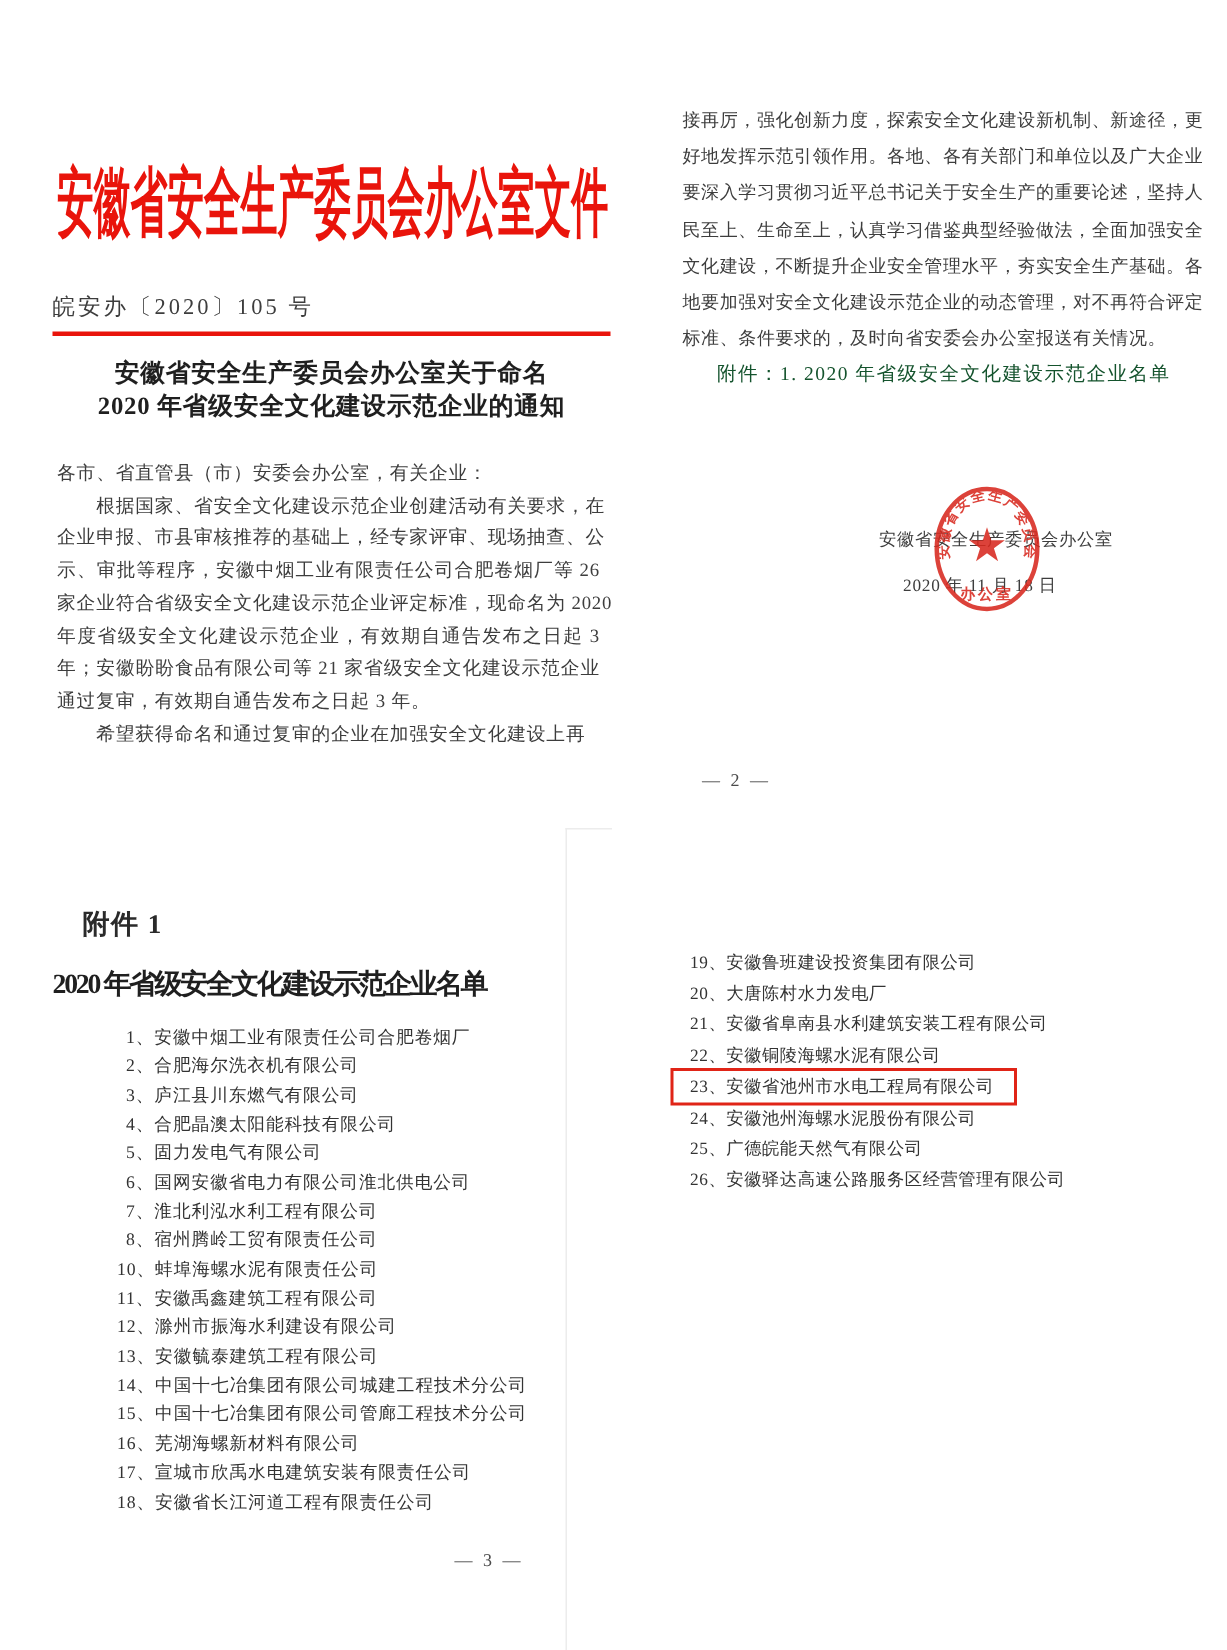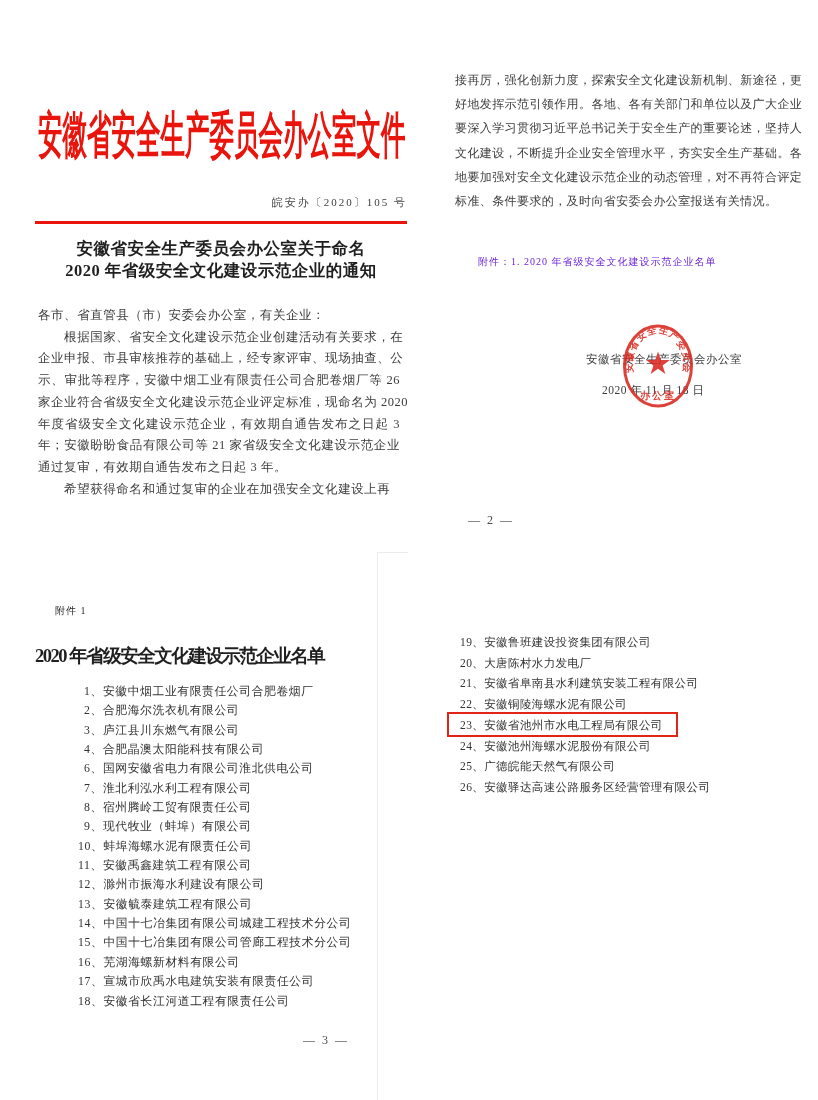--- a/index.html
+++ b/index.html
@@ -3,50 +3,50 @@
 <meta charset="utf-8">
 <style>
   html,body{margin:0;padding:0;background:#ffffff;}
   .canvas{position:relative;width:818px;height:1100px;background:#fff;overflow:hidden;
           font-family:"Liberation Serif","DejaVu Serif",serif;color:#3a3a3a;}
 
   
   .letterhead{position:absolute;left:38px;top:102px;font-size:50px;font-weight:bold;
               color:var(--letterhead_red,#e9140b);white-space:nowrap;
               transform:scaleX(0.49);transform-origin:0 0;letter-spacing:0;}
-  .doc-number{position:absolute;left:35px;top:195px;width:372px;text-align:right;
-              font-size:11px;letter-spacing:2px;color:#3d3d3d;}
+  .doc-number{position:absolute;left:35px;top:195px;width:372px;text-align:left;
+              font-size:15px;letter-spacing:2px;color:#3d3d3d;}
   .red-rule{position:absolute;left:35px;top:221px;width:372px;height:3px;
             background:var(--letterhead_red,#e9140b);}
   .doc-title{position:absolute;left:35px;top:238px;width:372px;text-align:center;
              font-weight:bold;font-size:16.5px;line-height:21.5px;color:#1f1f1f;letter-spacing:0.5px;}
   .body-left{position:absolute;left:38px;top:305px;width:362px;font-size:12.5px;
              line-height:21.7px;letter-spacing:0.55px;color:#3d3d3d;}
   .bodyline{text-align:justify;text-align-last:justify;white-space:nowrap;}
   .bodyline.short{text-align-last:left;}
 
   
   .body-right{position:absolute;left:455px;top:68px;width:333px;font-size:12px;
               line-height:24.2px;letter-spacing:0.4px;color:#3d3d3d;}
-  .attach-line1{position:absolute;left:478px;top:255px;font-size:10px;letter-spacing:1px;color:#6d28d9;}
+  .attach-line1{position:absolute;left:478px;top:240px;font-size:13px;letter-spacing:1px;color:#14532d;}
   .attach-line2{position:absolute;left:517px;top:276px;font-size:12.3px;letter-spacing:1px;color:#333;}
   .signer{position:absolute;left:586px;top:352px;font-size:11.5px;letter-spacing:0.5px;color:#3d3d3d;}
   .sign-date{position:absolute;left:602px;top:383px;font-size:11.5px;letter-spacing:0.5px;color:#3d3d3d;}
   .seal{position:absolute;left:621px;top:323px;width:74px;height:86px;
         color:var(--seal_red,#d8291f);opacity:0.88;}
   .pagenum{position:absolute;font-size:12px;color:#4a4a4a;letter-spacing:2px;}
   .pagenum-2{left:468px;top:513px;}
   .pagenum-3{left:303px;top:1033px;}
 
   
   .edge-v{position:absolute;left:377px;top:552px;width:1px;height:548px;background:#ececec;}
   .edge-h{position:absolute;left:377px;top:552px;width:31px;height:1px;background:#ececec;}
 
   
-  .attach-no{position:absolute;left:55px;top:604px;font-size:10px;font-weight:normal;color:#2a2a2a;letter-spacing:1px;}
+  .attach-no{position:absolute;left:55px;top:604px;font-size:18px;font-weight:bold;color:#2a2a2a;letter-spacing:1px;}
   .list-title{position:absolute;left:35px;top:643px;width:342px;text-align:left;
               font-weight:bold;font-size:18.5px;letter-spacing:-1.5px;color:#1f1f1f;}
   .list-left{position:absolute;left:78px;top:682px;font-size:11.8px;line-height:19.35px;
              letter-spacing:0.6px;color:#333;}
   .list-left .li{white-space:nowrap;}
   .list-left .li.s{padding-left:6px;}
 
   
   .list-right{position:absolute;left:460px;top:632px;font-size:11.5px;line-height:20.7px;
               letter-spacing:0.4px;color:#333;}
@@ -75,20 +75,21 @@
     <div class="bodyline">年度省级安全文化建设示范企业，有效期自通告发布之日起 3</div>
     <div class="bodyline">年；安徽盼盼食品有限公司等 21 家省级安全文化建设示范企业</div>
     <div class="bodyline short">通过复审，有效期自通告发布之日起 3 年。</div>
     <div class="bodyline short">　　希望获得命名和通过复审的企业在加强安全文化建设上再</div>
   </div>
 
   <div class="body-right">
     <div class="bodyline">接再厉，强化创新力度，探索安全文化建设新机制、新途径，更</div>
     <div class="bodyline">好地发挥示范引领作用。各地、各有关部门和单位以及广大企业</div>
     <div class="bodyline">要深入学习贯彻习近平总书记关于安全生产的重要论述，坚持人</div>
+    <div class="bodyline">民至上、生命至上，认真学习借鉴典型经验做法，全面加强安全</div>
     <div class="bodyline">文化建设，不断提升企业安全管理水平，夯实安全生产基础。各</div>
     <div class="bodyline">地要加强对安全文化建设示范企业的动态管理，对不再符合评定</div>
     <div class="bodyline short">标准、条件要求的，及时向省安委会办公室报送有关情况。</div>
   </div>
 
   <div class="attach-line1">
     <span>附件：</span><span>1. 2020 年省级安全文化建设示范企业名单</span>
   </div>
 
   <div class="signer">安徽省安全生产委员会办公室</div>
@@ -110,24 +111,24 @@
   <div class="edge-h"></div>
 
   <div class="attach-no">附件 1</div>
   <div class="list-title">2020 年省级安全文化建设示范企业名单</div>
 
   <div class="list-left">
     <div class="li s">1、安徽中烟工业有限责任公司合肥卷烟厂</div>
     <div class="li s">2、合肥海尔洗衣机有限公司</div>
     <div class="li s">3、庐江县川东燃气有限公司</div>
     <div class="li s">4、合肥晶澳太阳能科技有限公司</div>
+    <div class="li s">5、固力发电气有限公司</div>
     <div class="li s">6、国网安徽省电力有限公司淮北供电公司</div>
     <div class="li s">7、淮北利泓水利工程有限公司</div>
     <div class="li s">8、宿州腾岭工贸有限责任公司</div>
-    <div class="li s">9、现代牧业（蚌埠）有限公司</div>
     <div class="li">10、蚌埠海螺水泥有限责任公司</div>
     <div class="li">11、安徽禹鑫建筑工程有限公司</div>
     <div class="li">12、滁州市振海水利建设有限公司</div>
     <div class="li">13、安徽毓泰建筑工程有限公司</div>
     <div class="li">14、中国十七冶集团有限公司城建工程技术分公司</div>
     <div class="li">15、中国十七冶集团有限公司管廊工程技术分公司</div>
     <div class="li">16、芜湖海螺新材料有限公司</div>
     <div class="li">17、宣城市欣禹水电建筑安装有限责任公司</div>
     <div class="li">18、安徽省长江河道工程有限责任公司</div>
   </div>

